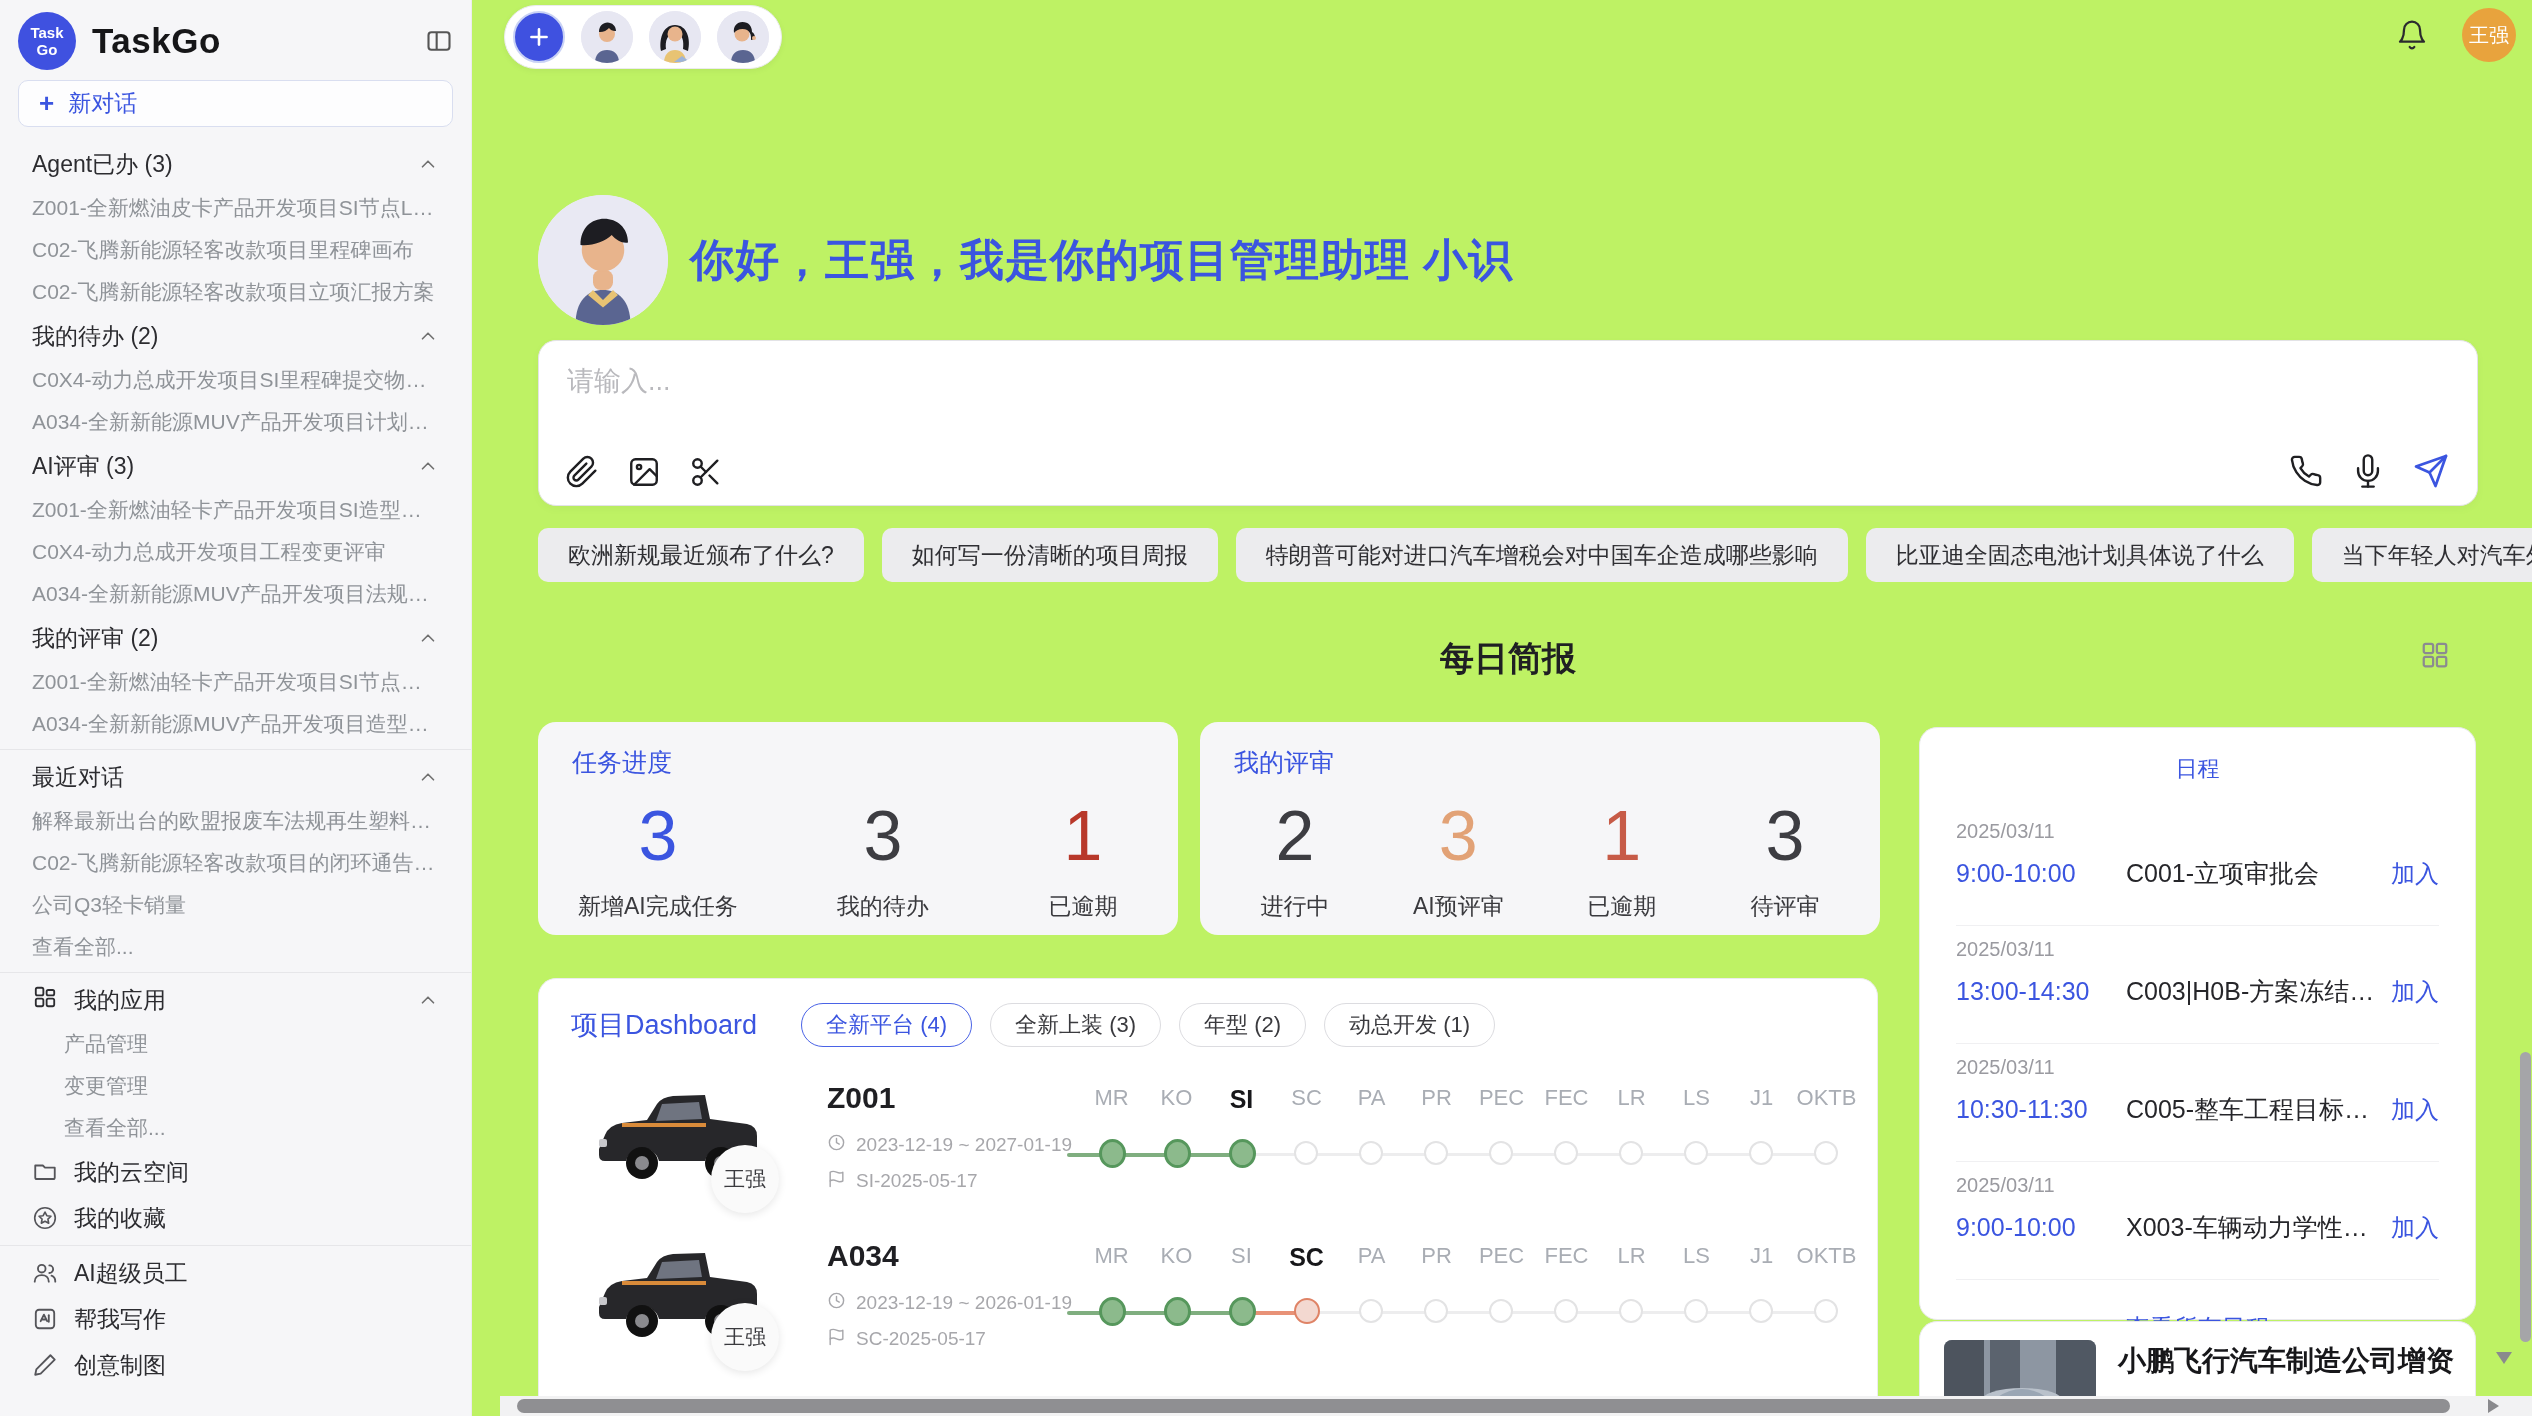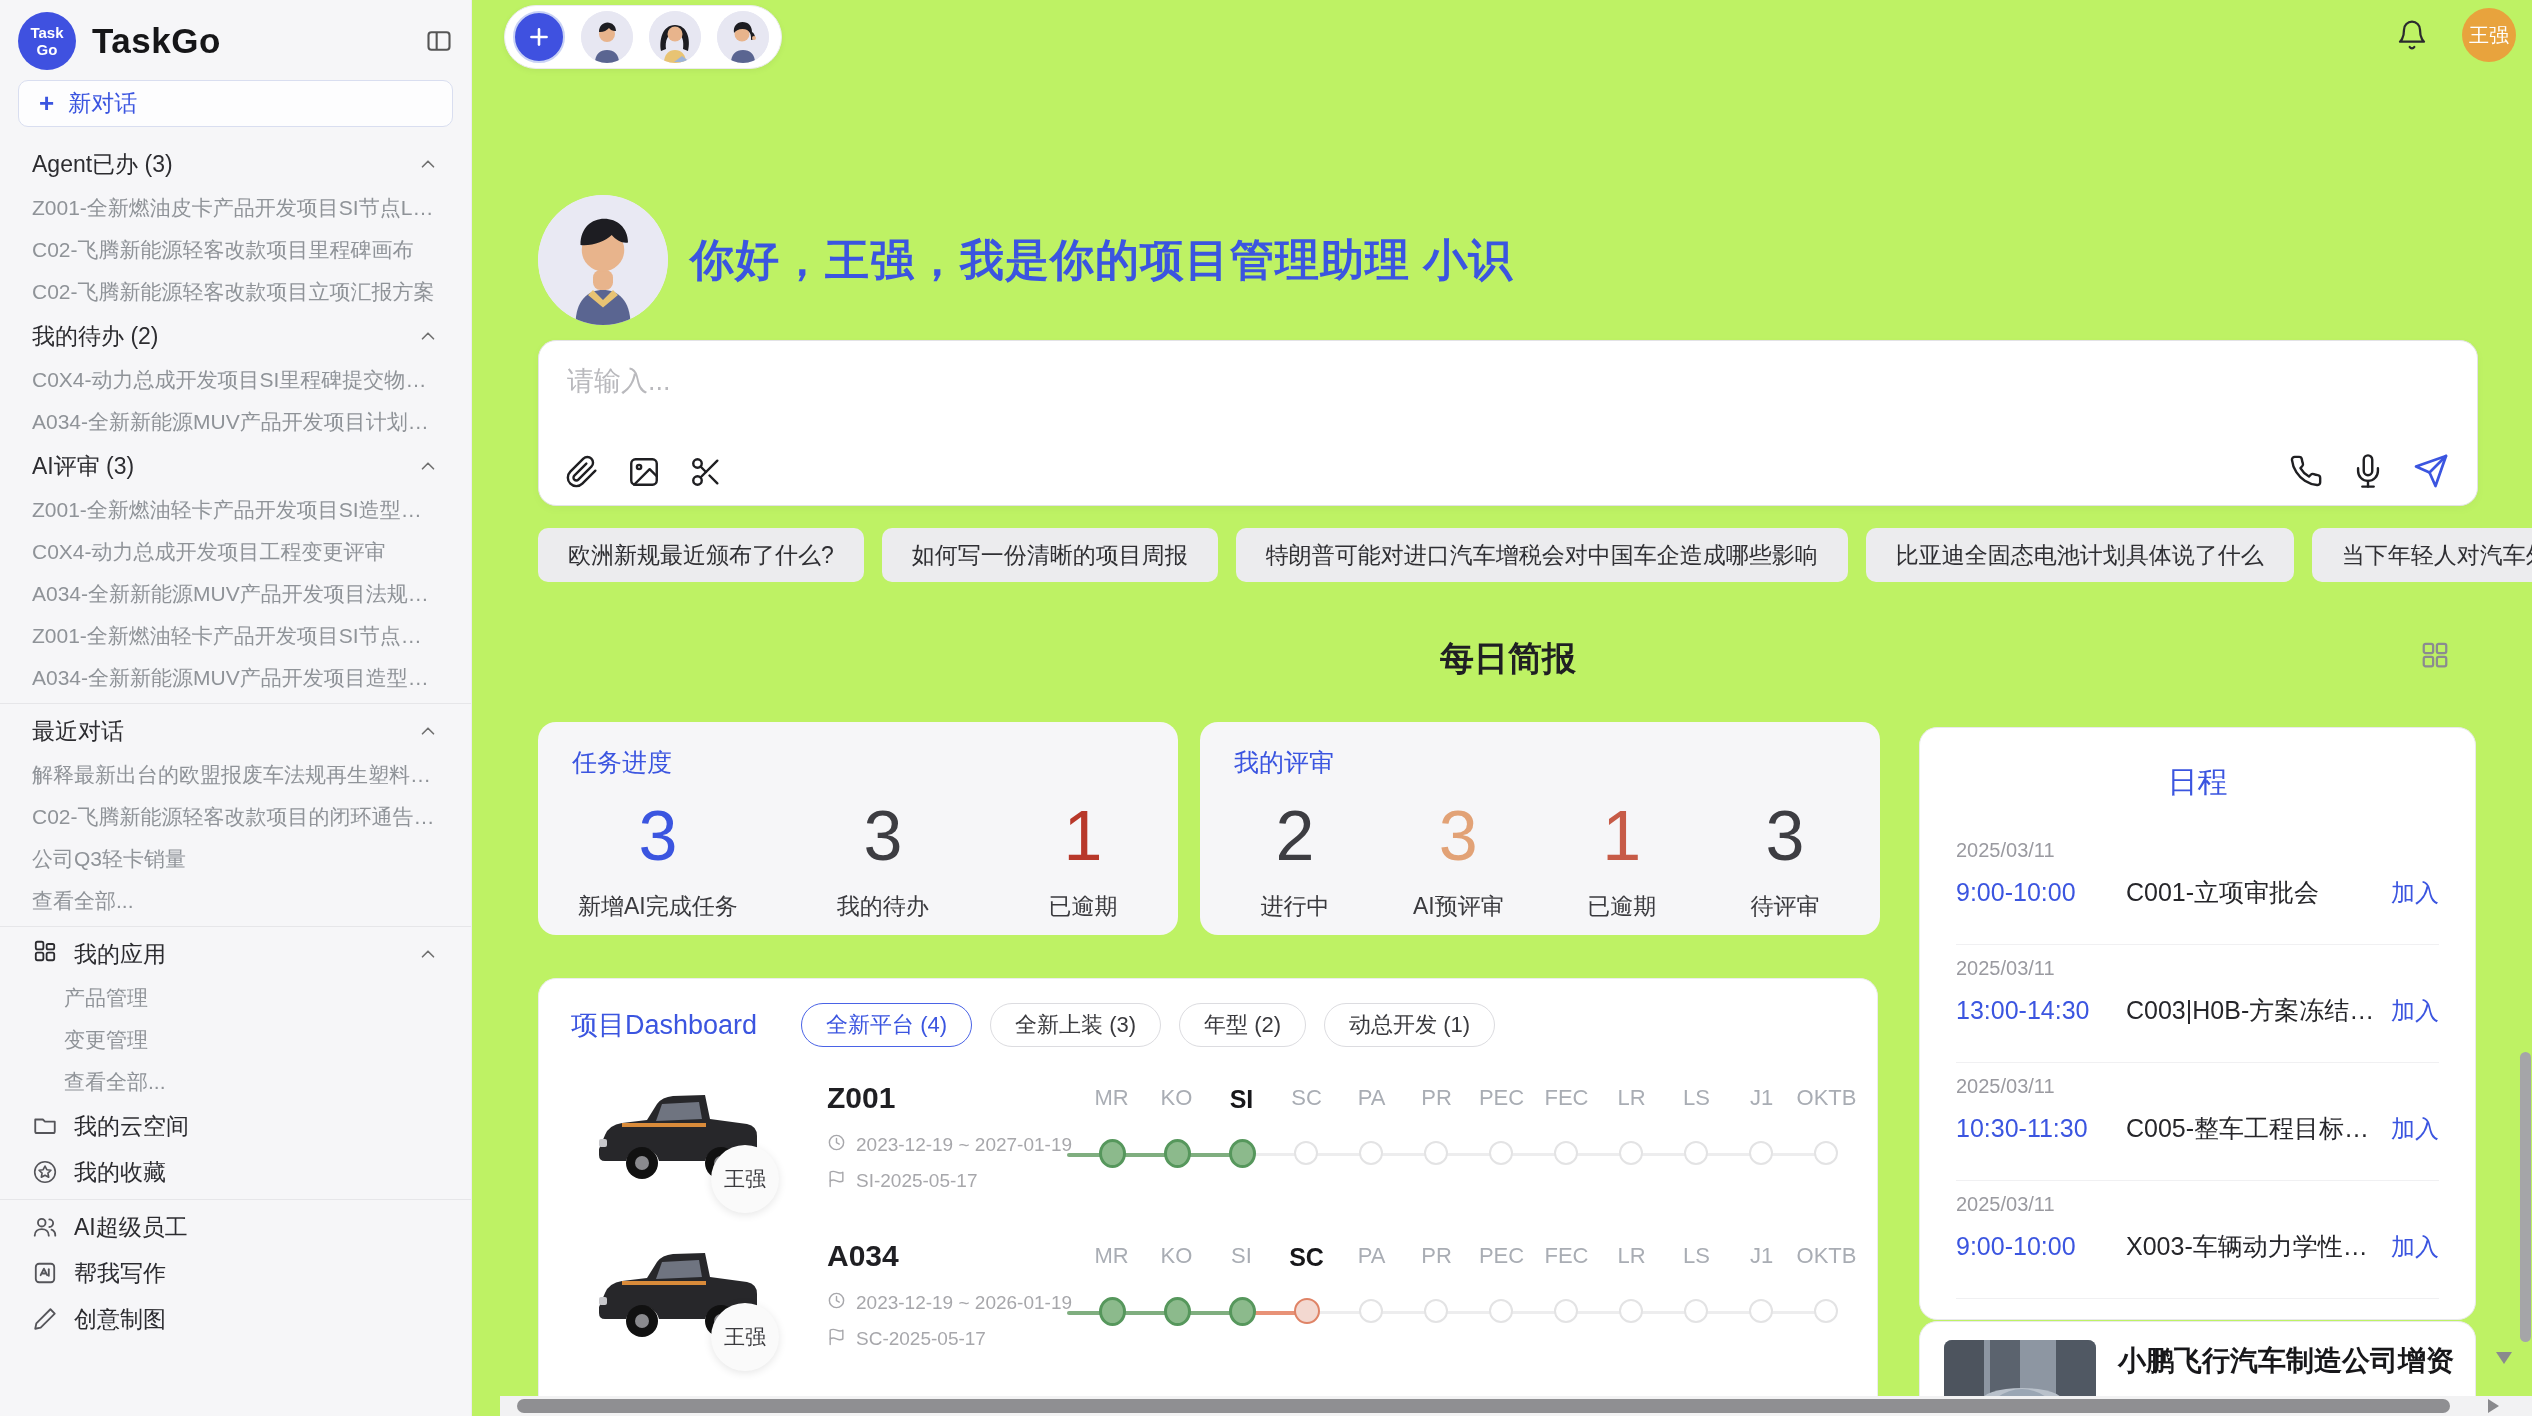--- a/index.html
+++ b/index.html
@@ -85,21 +85,21 @@
   .tline.base { left:-12px; width:760px; background:#ededee; height:3px; }
   .tline.green { background:#7fae7f; }
   .tline.salmon { background:#e89277; }
   .dot { position:absolute; top:72px; border-radius:50%; background:#fff; border:2px solid #e3e3e4; width:24px; height:24px; }
   .dot.done { width:27px; height:29px; top:70px; background:#8cba8c; border:3px solid #56975c; }
   .dot.overdue { width:26px; height:26px; top:71px; background:#f3d8d0; border:2.5px solid #df8366; }
   .row3-sliver { position:absolute; left:50px; top:0; width:90px; height:22px; }
 
   
   .sched-card { position:absolute; left:1419px; top:727px; width:557px; height:593px; background:#fff; border:1px solid #e9e9ec; border-radius:18px; padding:0 36px; }
-  .sched-title { text-align:center; font-size:30px; color:#3b55e0; margin-top:34px; }
+  .sched-title { text-align:center; font-size:22px; color:#3b55e0; margin-top:26px; }
   .sched-list { margin-top:24px; }
   .sched-ev { position:relative; height:118px; border-bottom:1px solid #f0f0f2; padding-top:12px; }
   .sched-ev:last-child { border-bottom:1px solid #f0f0f2; }
   .ev-date { font-size:20px; color:#9a9aa0; }
   .ev-line { display:flex; align-items:center; margin-top:14px; }
   .ev-time { font-size:25px; color:#3b55e0; width:170px; }
   .ev-name { font-size:25px; color:#26262a; flex:1; white-space:nowrap; overflow:hidden; text-overflow:ellipsis; }
   .ev-join { font-size:24px; color:#3b55e0; cursor:pointer; margin-left:12px; }
   .sched-viewall { text-align:center; font-size:24px; color:#3b55e0; margin-top:32px; cursor:pointer; }
 
@@ -165,20 +165,28 @@
           <span>AI评审 (3)</span>
           <span class="chev">
             <svg width="22" height="22" viewBox="0 0 24 24" fill="none" stroke="currentColor" stroke-width="1.8" stroke-linecap="round" stroke-linejoin="round">
               <path d="M18 15l-6-6-6 6"></path>
             </svg>
           </span>
         </div>
         <div class="side-item">Z001-全新燃油轻卡产品开发项目SI造型提交物评审</div>
         <div class="side-item">C0X4-动力总成开发项目工程变更评审</div>
         <div class="side-item">A034-全新新能源MUV产品开发项目法规符合性评审</div>
+        <div class="side-section-header">
+          <span>我的评审 (2)</span>
+          <span class="chev">
+            <svg width="22" height="22" viewBox="0 0 24 24" fill="none" stroke="currentColor" stroke-width="1.8" stroke-linecap="round" stroke-linejoin="round">
+              <path d="M18 15l-6-6-6 6"></path>
+            </svg>
+          </span>
+        </div>
         <div class="side-item">Z001-全新燃油轻卡产品开发项目SI节点属性5D文件评审</div>
         <div class="side-item">A034-全新新能源MUV产品开发项目造型可行性评审</div>
         <div class="side-divider"></div>
         <div class="side-section-header">
           <span>最近对话</span>
           <span class="chev">
             <svg width="22" height="22" viewBox="0 0 24 24" fill="none" stroke="currentColor" stroke-width="1.8" stroke-linecap="round" stroke-linejoin="round">
               <path d="M18 15l-6-6-6 6"></path>
             </svg>
           </span>

